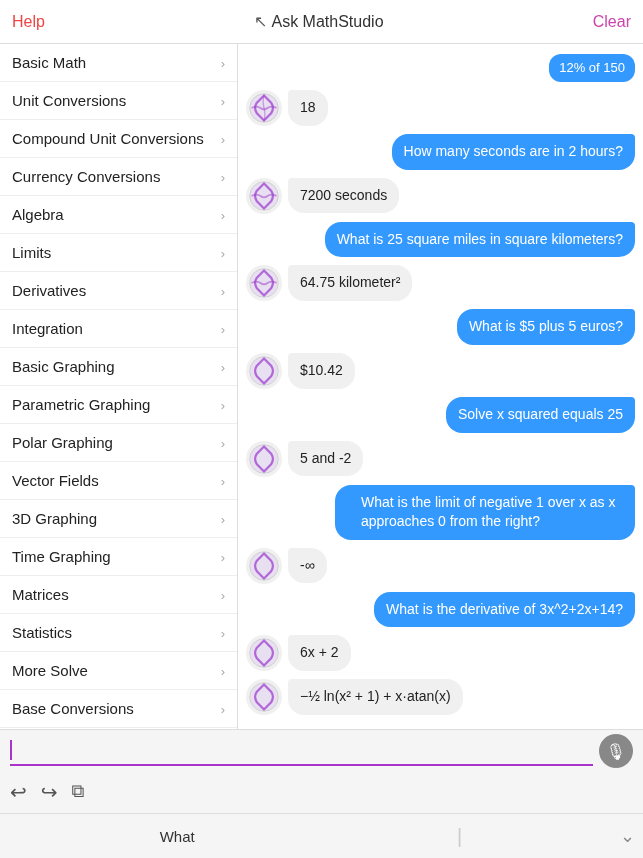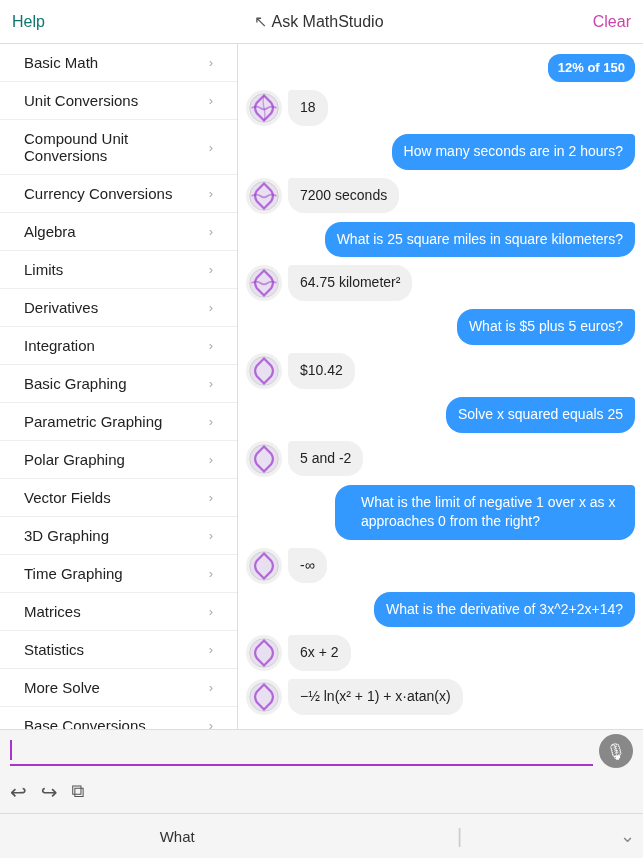--- a/index.html
+++ b/index.html
@@ -18,21 +18,21 @@
       display: flex;
       align-items: center;
       justify-content: space-between;
       padding: 10px 12px;
       border-bottom: 1px solid #ddd;
       background: #fff;
       height: 44px;
     }
     .top-bar-help {
       font-size: 16px;
-      color: #0f766e;
+      color: #ef4444;
       font-weight: 400;
     }
     .top-bar-center {
       font-size: 16px;
       color: #333;
       font-weight: 400;
     }
     .top-bar-clear {
       font-size: 16px;
       color: #cc44aa;
@@ -49,23 +49,23 @@
     
     .sidebar {
       width: 238px;
       border-right: 1px solid #ddd;
       overflow-y: auto;
       background: #fff;
       flex-shrink: 0;
     }
     .sidebar-item {
       display: flex;
-      align-items: center;
+      align-items: flex-end;
       justify-content: space-between;
-      padding: 10px 24px;
+      padding: 10px 12px;
       border-bottom: 1px solid #eee;
       font-size: 15px;
       color: #222;
       cursor: pointer;
     }
     .sidebar-chevron {
       color: #aaa;
       font-size: 13px;
     }
 
@@ -124,21 +124,20 @@
       background: #f0f0f0;
       color: #222;
       border-top-left-radius: 4px;
     }
     .bubble.system-bubble {
       background: #3399ff;
       color: #fff;
       font-size: 13px;
       border-radius: 12px;
       padding: 5px 10px;
-      font-weight: bold;
     }
 
     
     .bottom-bar {
       background: #f5f5f5;
       border-top: 1px solid #ddd;
     }
     .bottom-toolbar {
       display: flex;
       align-items: center;

